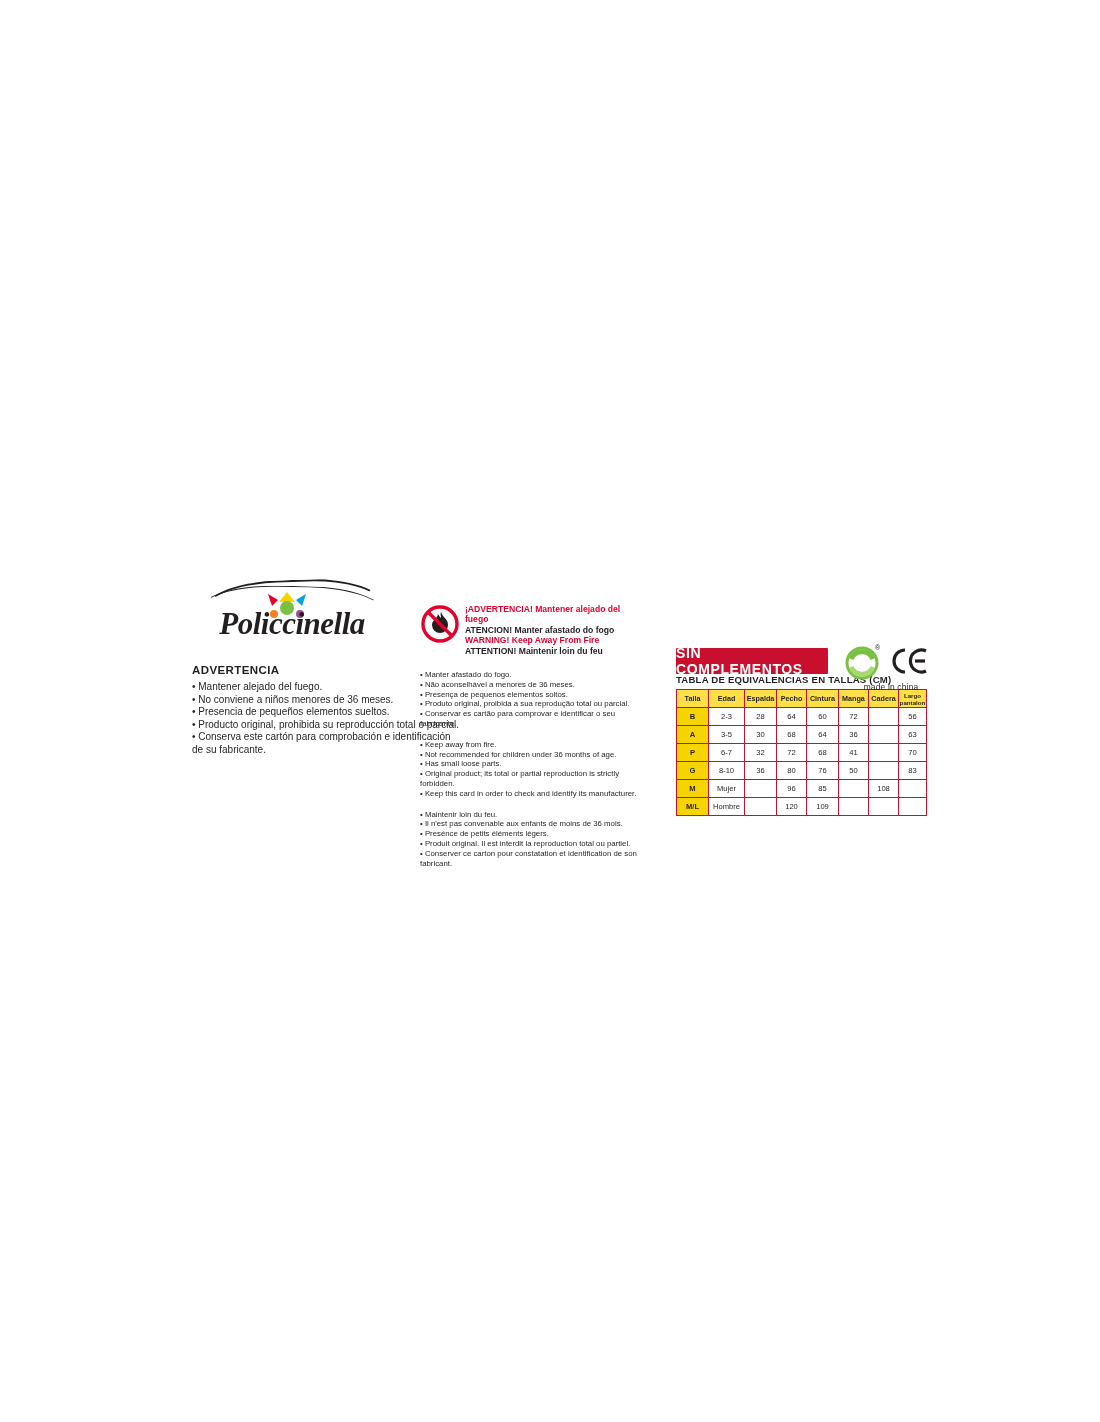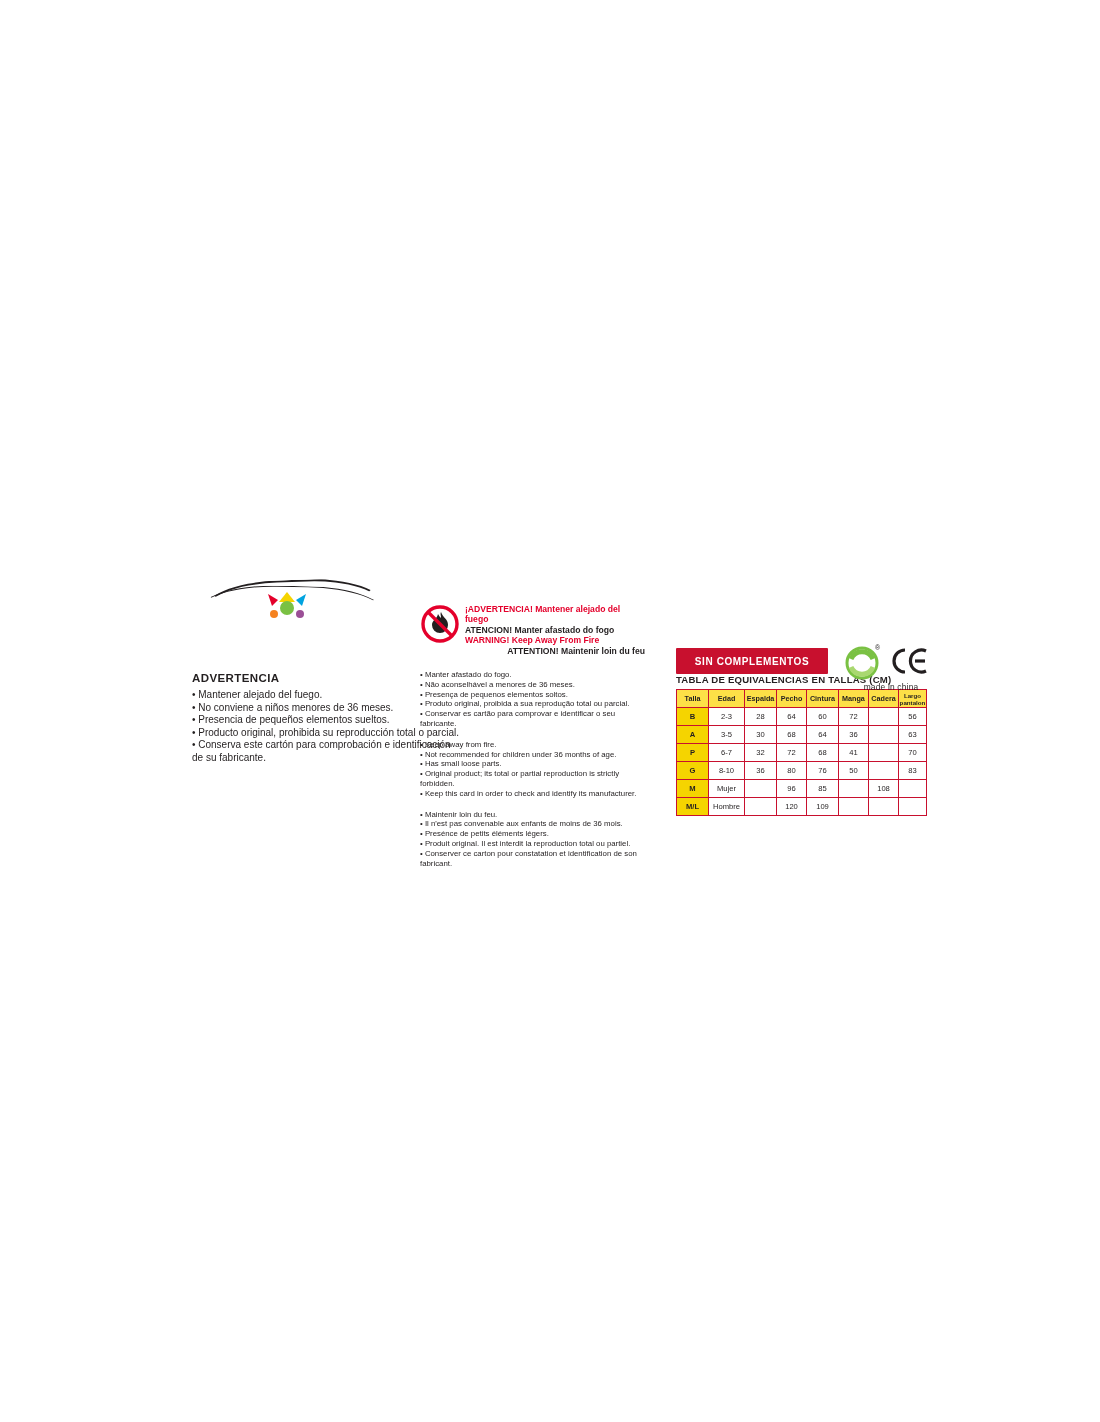--- a/index.html
+++ b/index.html
@@ -85,21 +85,21 @@
 
   .addr {
     margin-top: 10px;
     font-size: 11.2px;
     line-height: 16.5px;
     color: #231f20;
   }
   .addr .b { font-weight: bold; }
 
   .warn-title {
-    margin-top: 24px;
+    margin-top: 16px;
     font-size: 11.5px;
     font-weight: bold;
     letter-spacing: 0.4px;
     color: #231f20;
   }
   .bullets {
     margin-top: 5px;
     font-size: 10px;
     line-height: 12.6px;
     color: #231f20;
@@ -128,21 +128,21 @@
     position: absolute;
     left: 45px;
     top: 0px;
     font-size: 8.6px;
     line-height: 10.4px;
     font-weight: bold;
   }
   .warn-head-lines .l1 { color: #e4002b; }
   .warn-head-lines .l2 { color: #231f20; }
   .warn-head-lines .l3 { color: #e4002b; }
-  .warn-head-lines .l4 { color: #231f20; text-align: right; }
+  .warn-head-lines .l4 { color: #231f20; }
 
   .lang-block {
     margin-top: 20px;
     font-size: 7.8px;
     line-height: 9.8px;
     color: #231f20;
   }
   .lang-block.fr { margin-top: 11px; }
   .lang-block.en { margin-top: 11px; }
 
@@ -151,21 +151,21 @@
     position: absolute;
     left: 676px;
     top: 648px;
     width: 258px;
   }
   .sin-comp {
     width: 152px;
     height: 26px;
     background: #c8102e;
     color: #ffffff;
-    font-size: 10px;
+    font-size: 14px;
     font-weight: bold;
     letter-spacing: 0.6px;
     display: flex;
     align-items: center;
     justify-content: center;
     border-radius: 1px;
   }
   .table-title {
     font-size: 9.6px;
     font-weight: bold;
@@ -251,20 +251,21 @@
       <div class="logo-arc"></div>
       <div class="logo-arc2"></div>
       <svg class="logo-jester" viewBox="0 0 42 34">
         <path d="M6 18 L2 6 L12 12 Z" fill="#e4002b"></path>
         <path d="M36 18 L40 6 L30 12 Z" fill="#00a3e0"></path>
         <path d="M21 4 L13 14 L29 14 Z" fill="#f5d400"></path>
         <circle cx="21" cy="20" r="7" fill="#7ac143"></circle>
         <circle cx="8" cy="26" r="4" fill="#f58220"></circle>
         <circle cx="34" cy="26" r="4" fill="#9b4f96"></circle>
       </svg>
+      <div class="logo-word">Policcinella</div>
     </div>
 
 
     <div class="warn-title">ADVERTENCIA</div>
     <div class="bullets">
       <div>• Mantener alejado del fuego.</div>
       <div>• No conviene a niños menores de 36 meses.</div>
       <div>• Presencia de pequeños elementos sueltos.</div>
       <div>• Producto original, prohibida su reproducción total o parcial.</div>
       <div>• Conserva este cartón para comprobación e identificación</div>

